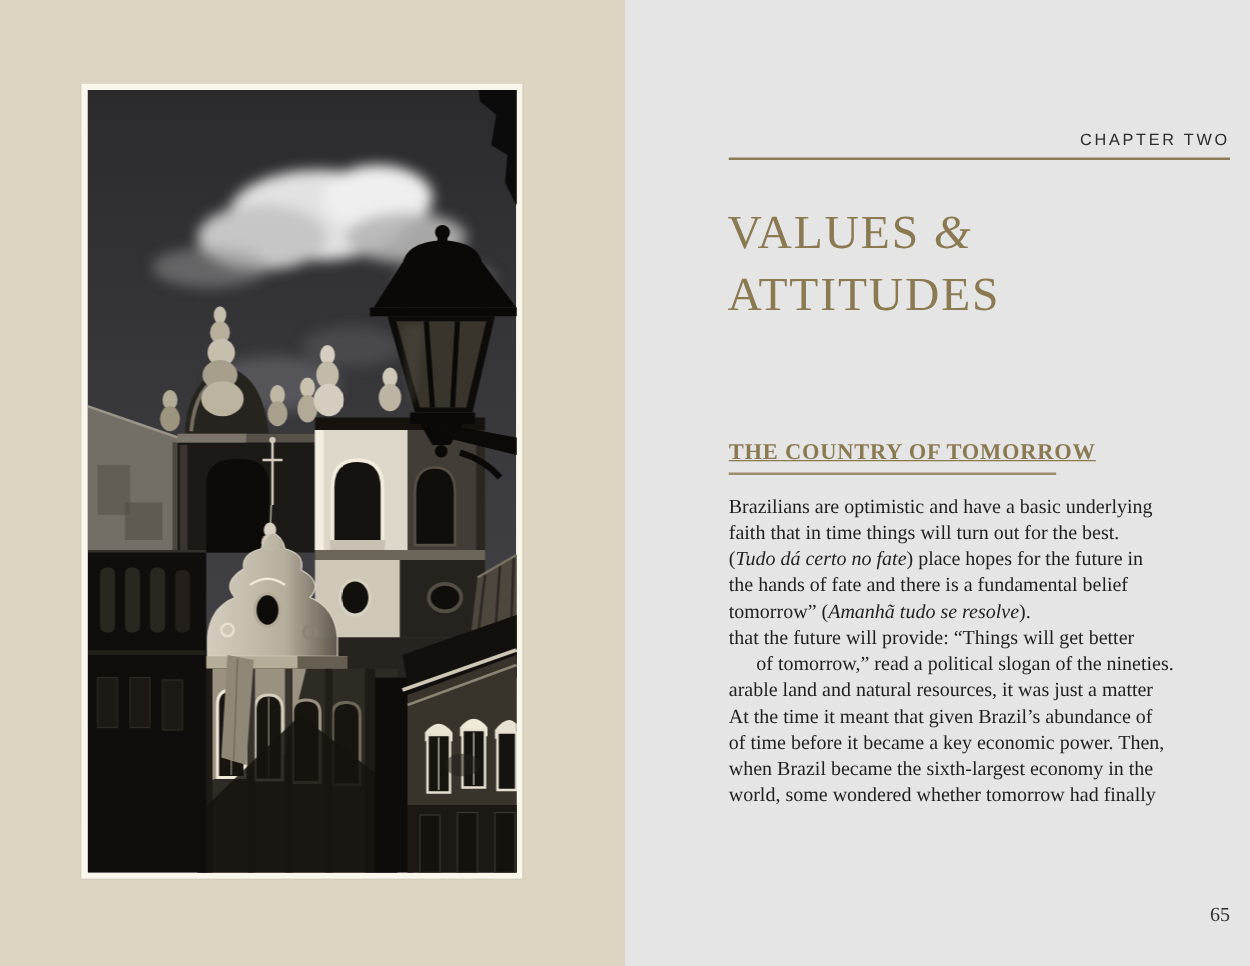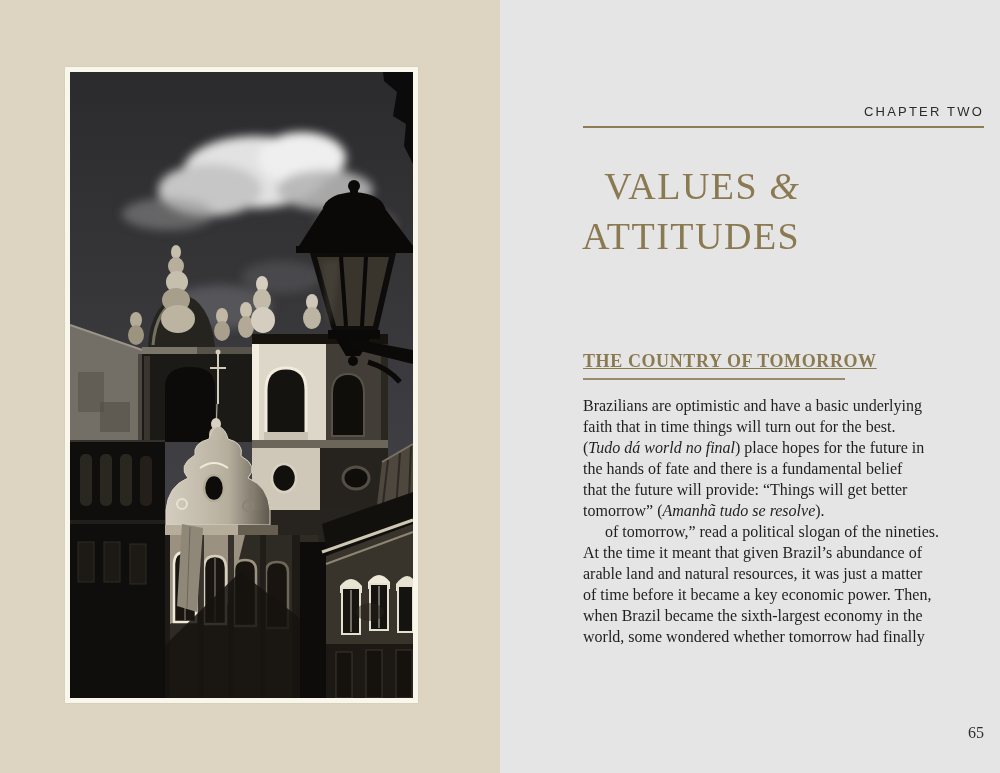--- a/index.html
+++ b/index.html
@@ -225,39 +225,39 @@
           <polygon points="278,266 343,278 343,292 278,276" fill="#0b0a09"></polygon>
           <path d="M298,290 Q318,296 330,310" stroke="#0b0a09" stroke-width="5" fill="none"></path>
         </g>
       </svg>
     </div>
   </div>
 
   <div class="right-page">
     <div class="chapter-label">CHAPTER TWO</div>
     <div class="header-rule"></div>
-    <h1 class="chapter-title" style="margin:0;font-weight:400;text-align:right;">
+    <h1 class="chapter-title" style="margin:0;font-weight:400;">
         <div class="tline"><span>VALUES </span><span class="it">&amp;</span></div>
         <div class="tline"><span>ATTITUDES</span></div>
       </h1>
     <h2 class="section-heading" style="margin:0;text-decoration:underline;">THE COUNTRY OF TOMORROW</h2>
     <div class="heading-rule"></div>
     <div class="body-text">
         <div class="para">
           <div class="tline"><span>Brazilians are optimistic and have a basic underlying</span></div>
           <div class="tline"><span>faith that in time things will turn out for the best.</span></div>
-          <div class="tline"><span>(</span><span class="it">Tudo dá world no final</span><span>) place hopes for the future in</span></div>
+          <div class="tline"><span>(</span><span class="it">Tudo dá certo no fate</span><span>) place hopes for the future in</span></div>
           <div class="tline"><span>the hands of fate and there is a fundamental belief</span></div>
+          <div class="tline"><span>tomorrow” (</span><span class="it">Amanhã tudo se resolve</span><span>).</span></div>
           <div class="tline"><span>that the future will provide: “Things will get better</span></div>
-          <div class="tline"><span>tomorrow” (</span><span class="it">Amanhã tudo se resolve</span><span>).</span></div>
         </div>
         <div class="para indent">
           <div class="tline"><span>of tomorrow,” read a political slogan of the nineties.</span></div>
+          <div class="tline"><span>arable land and natural resources, it was just a matter</span></div>
           <div class="tline"><span>At the time it meant that given Brazil’s abundance of</span></div>
-          <div class="tline"><span>arable land and natural resources, it was just a matter</span></div>
           <div class="tline"><span>of time before it became a key economic power. Then,</span></div>
           <div class="tline"><span>when Brazil became the sixth-largest economy in the</span></div>
           <div class="tline"><span>world, some wondered whether tomorrow had finally</span></div>
         </div>
       </div>
     <div class="page-number">65</div>
   </div>
 
 </div>
 

